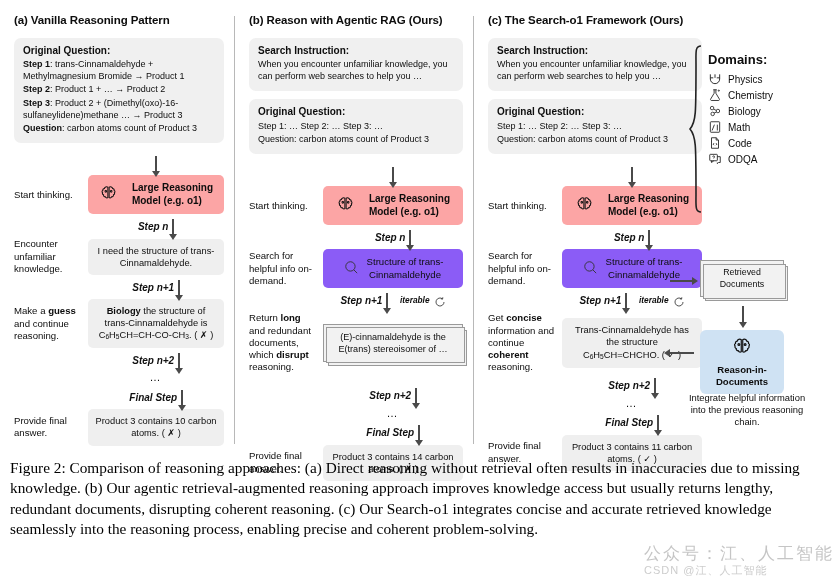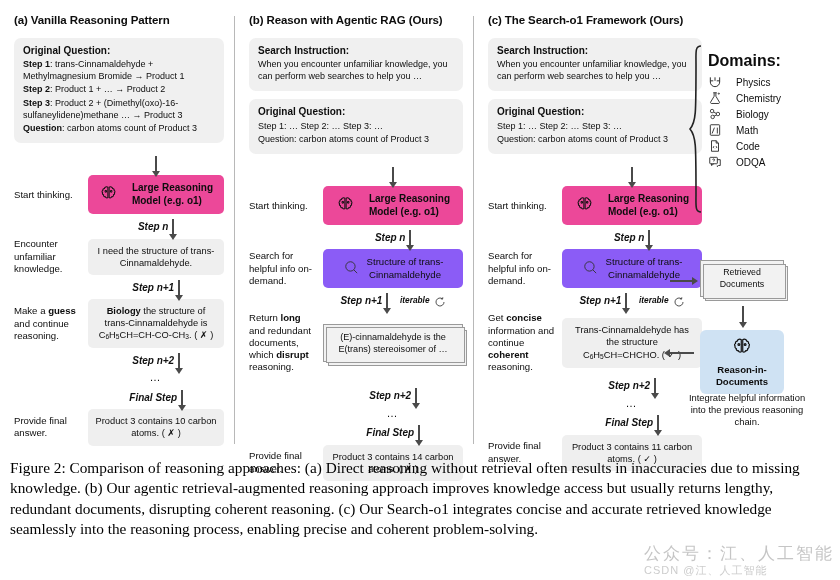--- a/index.html
+++ b/index.html
@@ -68,21 +68,21 @@
   .lbl b { font-weight: bold; }
   .box {
     flex: 1;
     border-radius: 5px;
     font-size: 9.3px;
     line-height: 1.3;
     text-align: center;
     padding: 6px 6px;
     background: #efefef;
   }
-  .box.blue { background:#ec4899; display:flex; align-items:center; justify-content:center; gap:14px; padding:7px 4px; }
+  .box.blue { background:#fca5a5; display:flex; align-items:center; justify-content:center; gap:14px; padding:7px 4px; }
   .box.blue .ttl { font-weight:bold; font-size:10px; line-height:1.25; text-align:left; }
   .box.green { background:#8b5cf6; display:flex; align-items:center; justify-content:center; gap:7px; padding:7px 4px; }
   .box.green .ttl { font-size:9.6px; line-height:1.3; text-align:center; }
 
   
   .stackwrap { flex:1; position:relative; }
   .stack {
     position: relative;
     background:#f2f2f2;
     border:1px solid #9a9a9a;
@@ -116,22 +116,22 @@
 
   
   .rightpanel {
     position:absolute; right:0; top:14px; width:120px; height:420px;
   }
   .brace {
     position:absolute; left:0; top:30px; width:14px; height:160px;
     font-size:0;
   }
   .domains { position:absolute; left:20px; top:38px; width:100px; }
-  .domains .dh { font-weight:bold; font-size:16px; margin-bottom:5px; }
-  .drow { display:flex; align-items:center; gap:14px; margin:2px 0; font-size:10px; }
+  .domains .dh { font-weight:bold; font-size:13px; margin-bottom:5px; }
+  .drow { display:flex; align-items:center; gap:6px; margin:2px 0; font-size:10px; }
   .drow .ic { width:14px; height:14px; flex:none; }
 
   .retr {
     position:absolute; left:12px; top:246px; width:84px;
   }
   .retr .stack { font-size:8.8px; padding:6px 4px; }
   .reason {
     position:absolute; left:12px; top:316px; width:84px;
     background:#cfe2f3; border-radius:6px; padding:6px 4px 7px;
     text-align:center;

